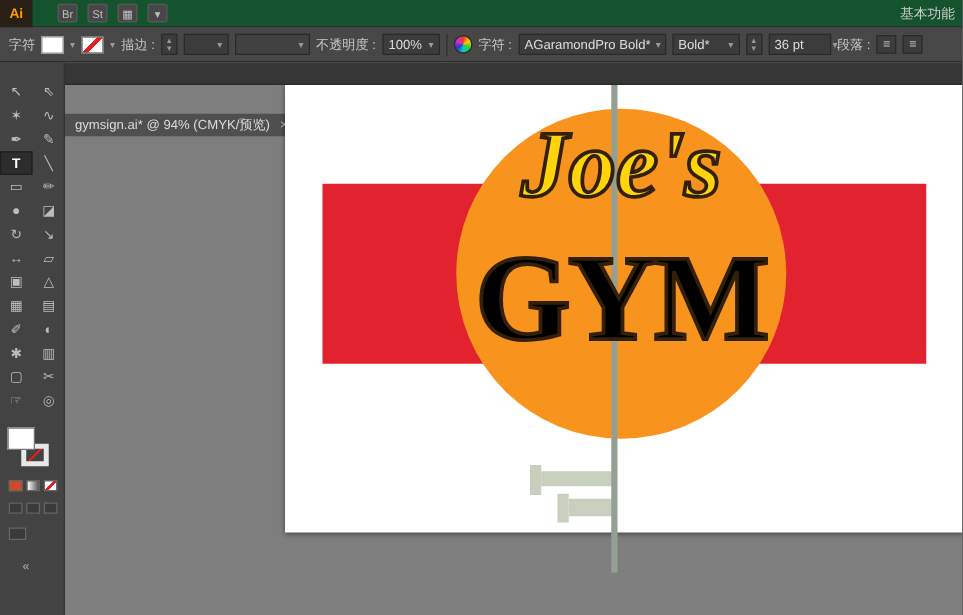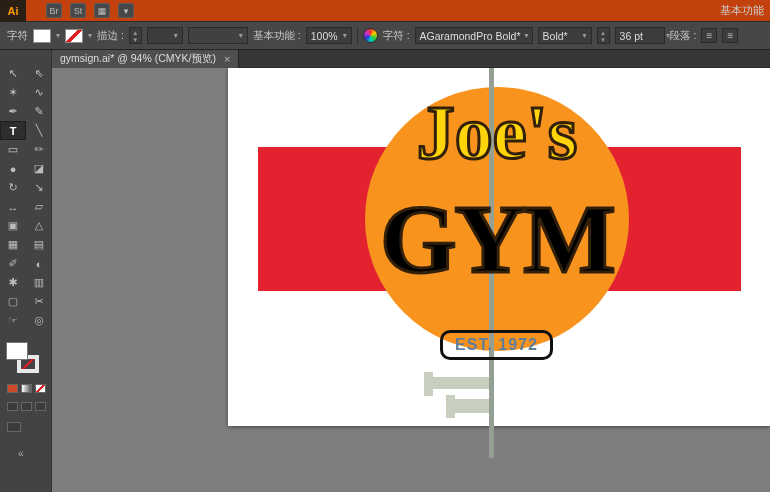--- a/index.html
+++ b/index.html
@@ -1,20 +1,20 @@
 <!DOCTYPE html>
 <html><head>
 <meta charset="utf-8">
 <style>
   * { margin:0; padding:0; box-sizing:border-box; }
   html,body { width:770px; height:492px; overflow:hidden; background:#222; }
   .app { position:relative; width:770px; height:492px; font-family:"Liberation Sans",sans-serif; background:#7e7e7e; overflow:hidden; }
 
   
-  .menubar { position:absolute; left:0; top:0; width:770px; height:22px; background:#c2410c; display:flex; align-items:center; color:#c9c9c9; font-size:11px; border-bottom:1px solid #2b2b2b; white-space:nowrap; }
+  .menubar { position:absolute; left:0; top:0; width:770px; height:22px; background:#14532d; display:flex; align-items:center; color:#c9c9c9; font-size:11px; border-bottom:1px solid #2b2b2b; white-space:nowrap; }
   .ai-logo { width:26px; height:22px; background:#2a1f14; color:#ff9a00; font-weight:bold; font-size:11px; display:flex; align-items:center; justify-content:center; margin-right:4px; }
   .menu-items { display:flex; align-items:center; height:100%; }
   .menu-item { padding:0 7px; line-height:22px; cursor:default; }
   .menubar-right { display:flex; align-items:center; flex:1; height:100%; }
   .appbar-icons { display:flex; align-items:center; gap:8px; margin-left:16px; }
   .appbar-icon { min-width:16px; height:15px; background:#474747; border:1px solid #5a5a5a; border-radius:2px; color:#bdbdbd; font-size:9px; display:inline-flex; align-items:center; justify-content:center; padding:0 2px;text-align:right; }
   .workspace { margin-left:auto; margin-right:6px; color:#cccccc; }
 
   
   .controlbar { position:absolute; left:0; top:22px; width:770px; height:28px; background:#474747; border-bottom:1px solid #232323; display:flex; align-items:center; gap:5px; padding:0 7px; font-size:10.5px; color:#cccccc; white-space:nowrap; overflow:hidden; }
@@ -44,29 +44,29 @@
   .mini { width:11px; height:9px; border:1px solid #666; background:#3a3a3a; }
   .mini.color { background:#cf4a2a; }
   .mini.gradient { background:linear-gradient(90deg,#fff,#555); }
   .mini.none { background:linear-gradient(135deg,#fff 40%,#e02020 40%,#e02020 60%,#fff 60%); }
   .screen-mode { position:absolute; left:7px; top:372px; width:14px; height:10px; border:1px solid #666; background:#3a3a3a; }
   .panel-collapse { position:absolute; left:18px; top:398px; color:#aaa; font-size:10px; }
 
   
   .workarea { position:absolute; left:52px; top:50px; right:0; bottom:0; }
   .tabbar { position:absolute; left:0; top:0; right:0; height:18px; background:#363636; border-bottom:1px solid #2a2a2a; display:flex; }
-  .doc-tab { height:18px; background:#4f4f4f; color:#dcdcdc; font-size:10.5px; display:inline-flex; align-items:center; padding:0 8px; gap:8px; border-right:1px solid #262626; }
+  .doc-tab { height:18px; background:#4f4f4f; color:#dcdcdc; font-size:10.5px; display:inline-flex; align-items:center; padding:0 8px; gap:8px; border-right:1px solid #262626;margin-top:41px; }
   .tab-close { color:#b5b5b5; font-size:11px; cursor:default; }
 
   .canvas { position:absolute; left:0; top:18px; right:0; bottom:0; overflow:hidden; }
   .artboard { position:absolute; left:176px; top:0; width:542px; height:358px; background:#ffffff; box-shadow:0 1px 4px rgba(0,0,0,0.45); z-index:0; }
   .red-banner { position:absolute; left:206px; top:79px; width:483px; height:144px; z-index:1; }
   .orange-circle { position:absolute; left:313px; top:19px; width:264px; height:264px; border-radius:50%; z-index:2; }
   .guide-line { position:absolute; left:437px; top:0; width:5px; height:390px; z-index:3; }
-  .logo-line1 { position:absolute; left:445px; top:26px; transform:translateX(-50%); font-family:"Liberation Serif",serif; font-weight:bold; font-size:76px; -webkit-text-stroke:3px #33200a; z-index:4; line-height:1; }
+  .logo-line1 { position:absolute; left:445px; top:26px; transform:translateX(-50%); font-family:"Liberation Serif",serif; font-style:italic; font-weight:bold; font-size:76px; -webkit-text-stroke:3px #33200a; z-index:4; line-height:1; }
   .logo-line2 { position:absolute; left:445px; top:122px; transform:translateX(-50%); font-family:"Liberation Serif",serif; font-weight:bold; font-size:98px; letter-spacing:-2px; -webkit-text-stroke:3px #33200a; z-index:4; line-height:1; }
   .est-pill { position:absolute; left:388px; top:262px; width:113px; height:30px; border:3px solid #101010; border-radius:10px; display:flex; align-items:center; justify-content:center; z-index:4; }
   .est-text { font-size:16px; font-weight:bold; letter-spacing:1px; }
   .bar { position:absolute; z-index:2; }
   .bar.av { left:372px; top:304px; width:9px;  height:24px; }
   .bar.ah { left:381px; top:309px; width:57px; height:12px; }
   .bar.bv { left:394px; top:327px; width:9px;  height:23px; }
   .bar.bh { left:403px; top:331px; width:38px; height:14px; }
 </style>
 </head>
@@ -100,21 +100,21 @@
         <i>▾</i>
       </span>
     <span class="combo w34">
         <span></span>
         <b class="caret">▾</b>
       </span>
     <span class="combo w58 disabled">
         <span></span>
         <b class="caret">▾</b>
       </span>
-    <span class="cb-label">基本功能 :</span>
+    <span class="cb-label">不透明度 :</span>
     <span class="combo w44">
         <span>100%</span>
         <b class="caret">▾</b>
       </span>
     <span class="vsep"></span>
     <span class="recolor"></span>
     <span class="cb-label">字符 :</span>
     <span class="combo w112">
         <span>AGaramondPro Bold*</span>
         <b class="caret">▾</b>
@@ -191,23 +191,20 @@
         <span class="tab-close">×</span>
       </div>
     </div>
     <div class="canvas">
       <div class="artboard" style="background: rgb(255, 255, 255);"></div>
       <div class="red-banner" style="background: rgb(227, 34, 48);"></div>
       <div class="orange-circle" style="background: rgb(248, 148, 30);"></div>
       <div class="guide-line" style="background: rgb(147, 160, 147);"></div>
       <div class="logo-line1" style="color: rgb(255, 212, 10); -webkit-text-stroke-color: rgb(51, 32, 10);">Joe's</div>
       <div class="logo-line2" style="color: #000000; -webkit-text-stroke-color: rgb(51, 32, 10);">GYM</div>
-      <div class="est-pill" style="border-color: rgb(16, 16, 16);">
-        <span class="est-text" style="color: rgb(94, 125, 157);">EST. 1972</span>
-      </div>
       <div class="bar av" style="background: rgb(201, 207, 191);"></div>
       <div class="bar ah" style="background: rgb(201, 207, 191);"></div>
       <div class="bar bv" style="background: rgb(201, 207, 191);"></div>
       <div class="bar bh" style="background: rgb(201, 207, 191);"></div>
     </div>
   </div>
 
 </div>
 
 </body></html>

